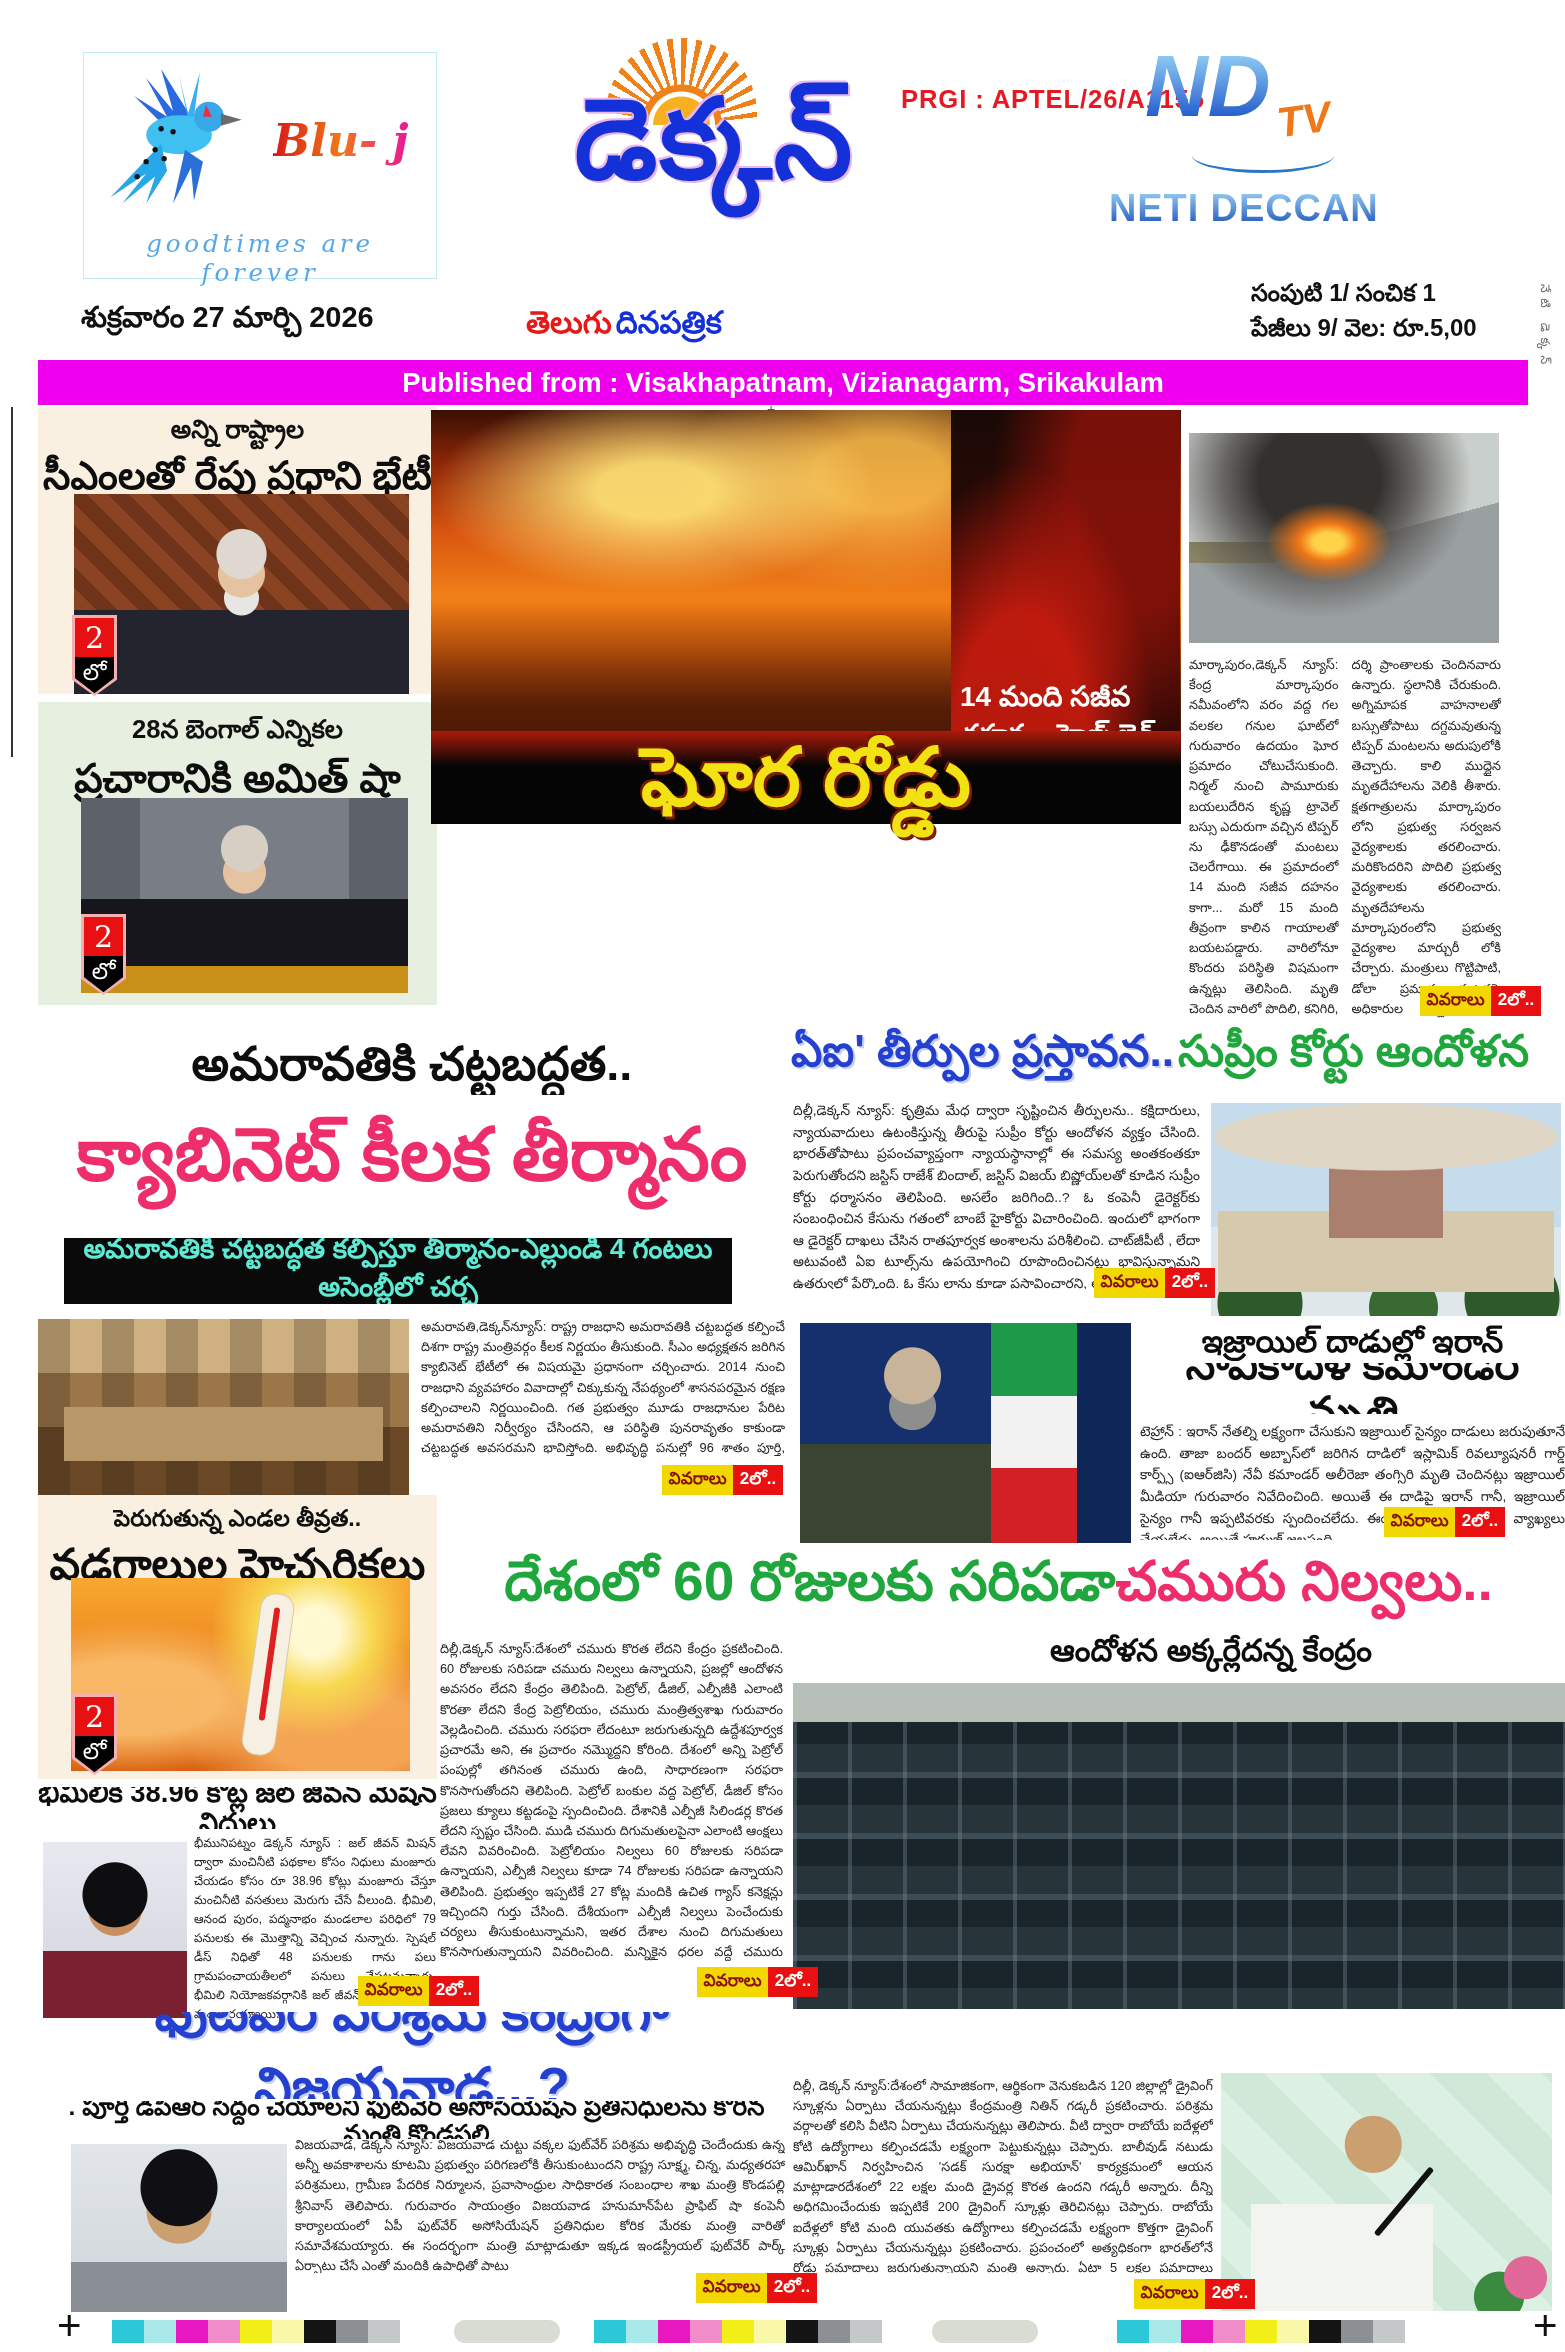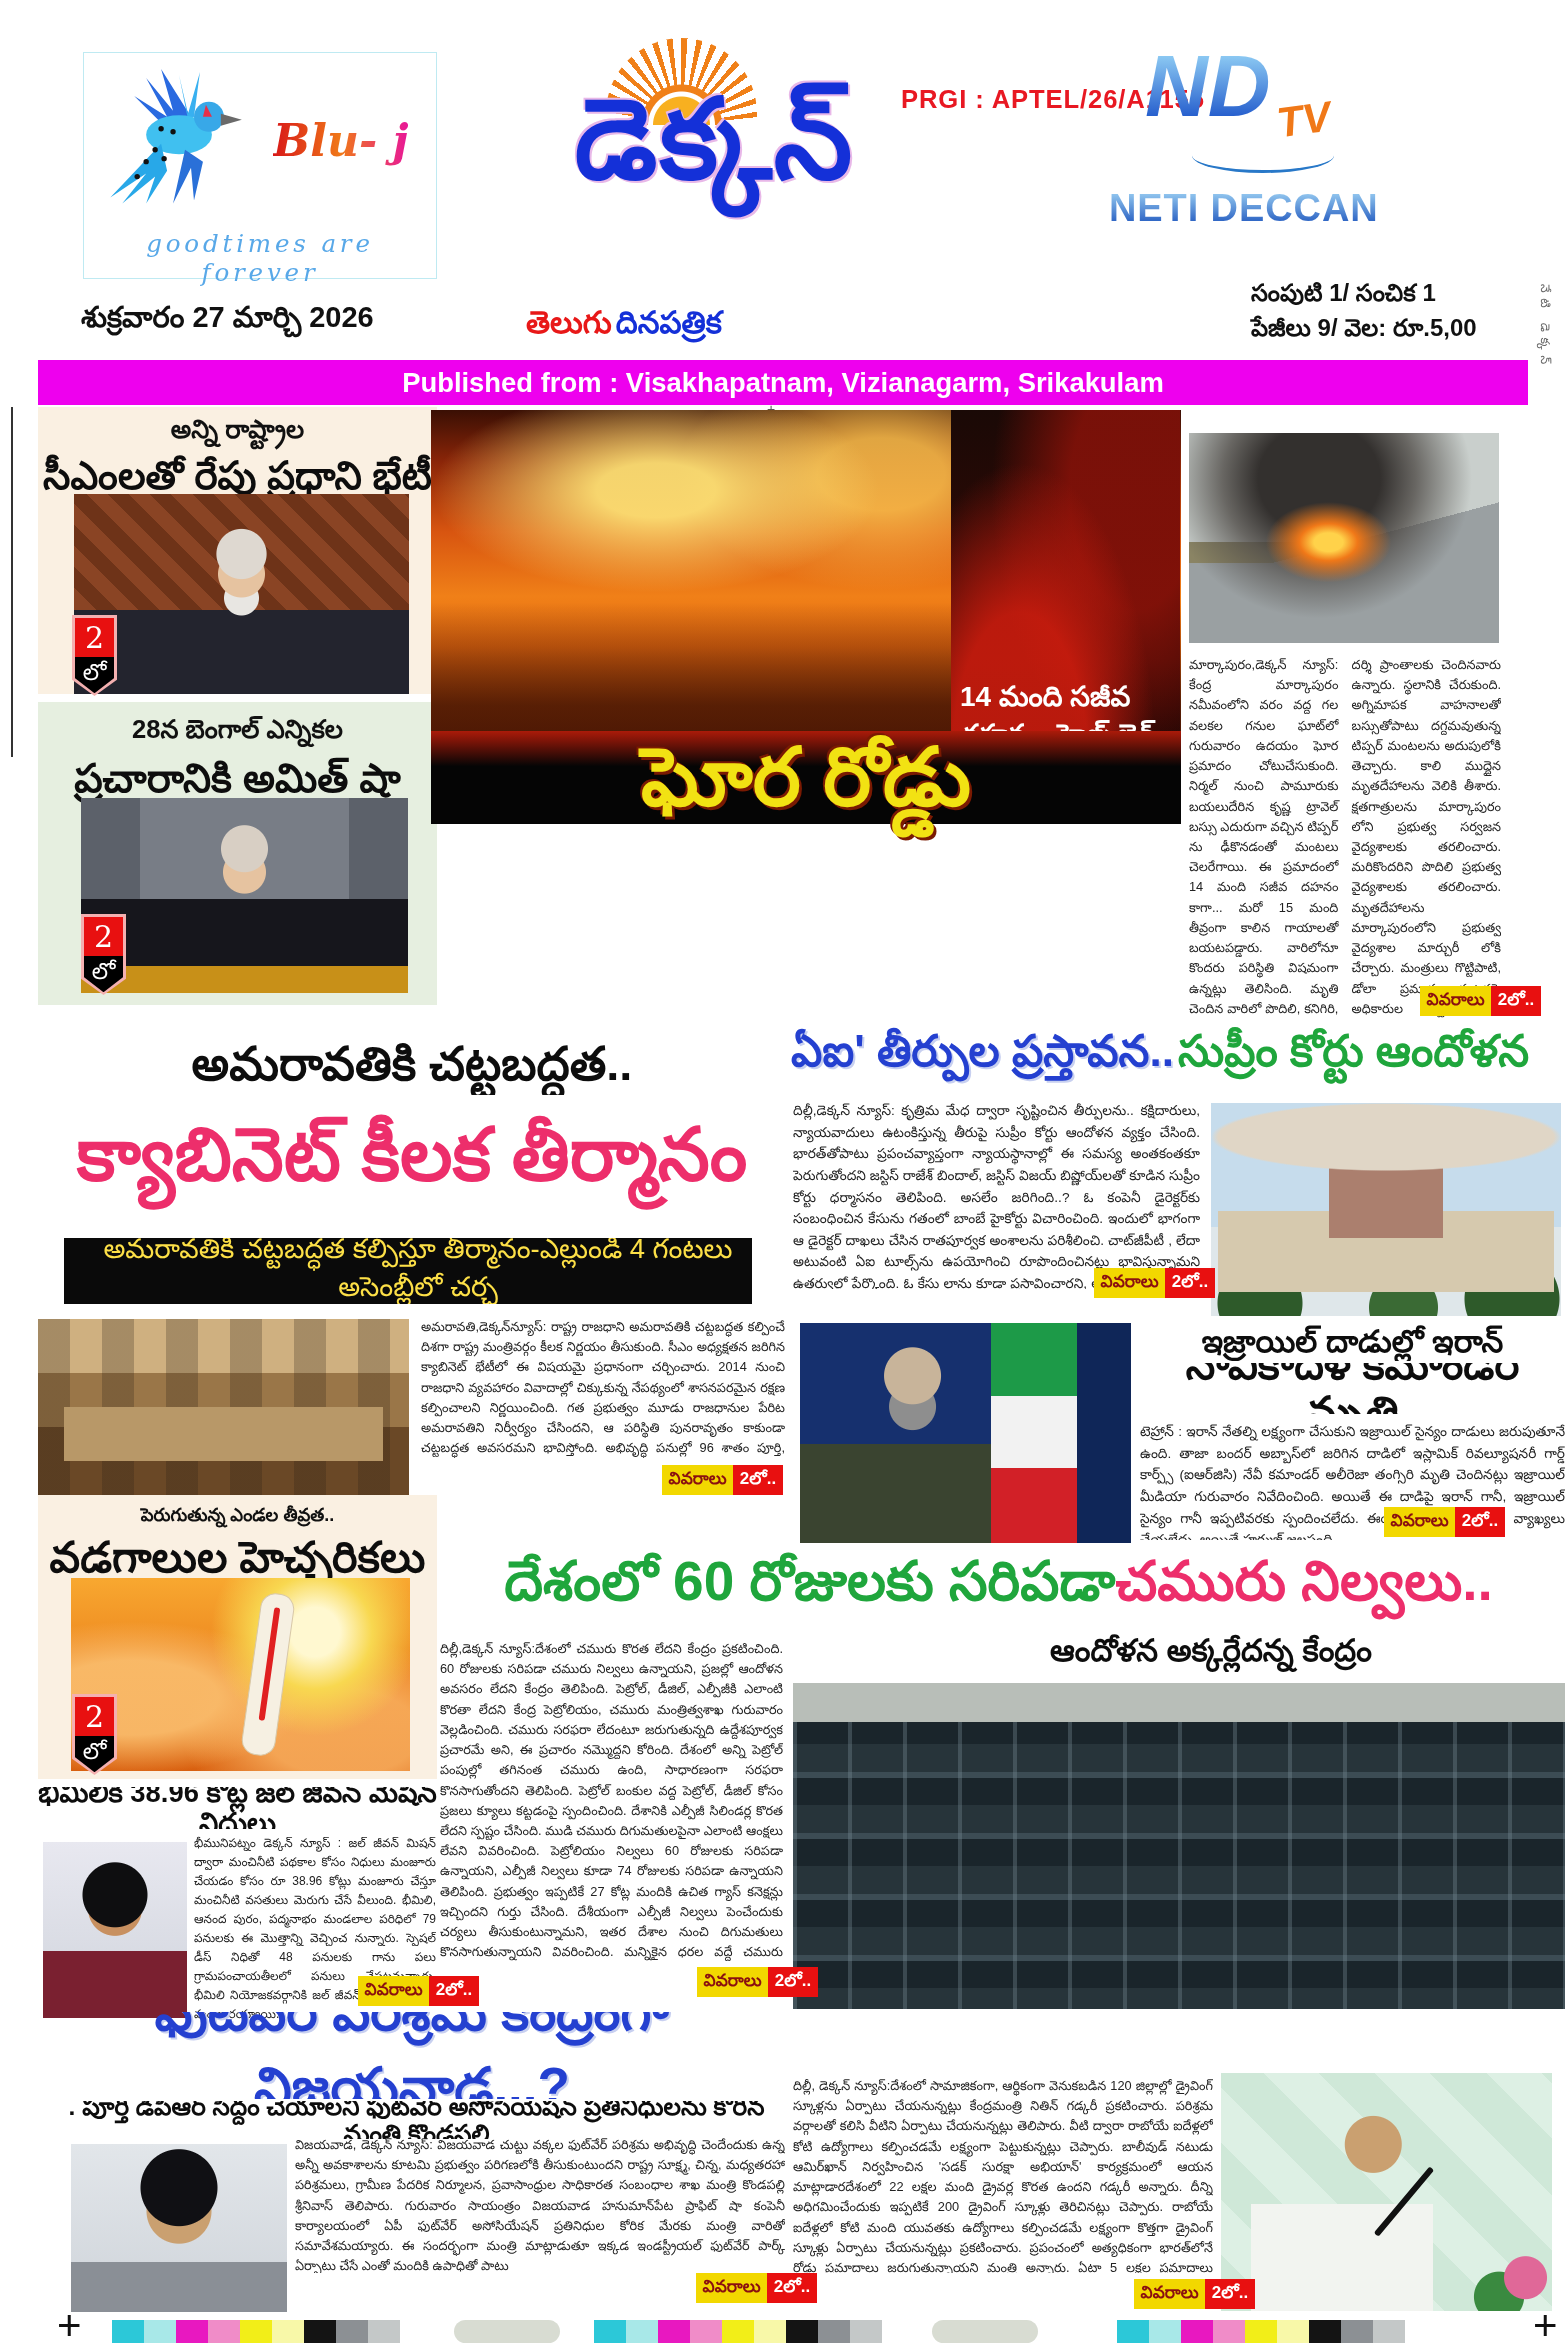--- a/index.html
+++ b/index.html
@@ -32,21 +32,21 @@
   .sun{background:
       radial-gradient(circle at 50% 100%, #f8b020 0 28px, #fff 29px 33px, #f08018 34px 40px, rgba(0,0,0,0) 41px),
       repeating-conic-gradient(from -90deg at 50% 100%, #f08018 0 4deg, rgba(0,0,0,0) 4deg 10deg);
       border-radius:142px 142px 0 0;}
   .vert-cap{writing-mode:vertical-rl;font-size:12.3px;color:#666;letter-spacing:5.7px;}
 
   
   .kick{font-weight:bold;color:#111;}
   .head{font-weight:bold;color:#0d0d0d;line-height:1.1;}
   .body-txt{color:#222;line-height:1.58;}
-  .blackbar{background:#0a0a0a;color:#fde047;font-weight:normal;padding-left:20px;}
+  .blackbar{background:#0a0a0a;color:#5eead4;font-weight:bold;}
   .pinkhead{color:#ed2e6b;font-weight:bold;}
   .greenhead{color:#1fa63c;font-weight:bold;}
   .bluehead{color:#2440d0;font-weight:bold;text-shadow:1.9px 1.9px 0 #c8d0f0;}
   .cols2{column-count:2;column-gap:13.2px;}
 
   
   .fire-band{background:
       linear-gradient(180deg, rgba(200,30,10,.85), rgba(0,0,0,0) 38%),
       #050505;}
   .ghora{font-weight:bold;font-size:81px;color:#f2e213;
@@ -267,21 +267,21 @@
   <div class="abs ph ph-iran" style="left:800px;top:1323px;width:331px;height:220px;"></div>
   <div class="abs head ctr ovh" style="left:1140px;top:1323px;width:425px;height:38px;font-size:31px;">ఇజ్రాయిల్ దాడుల్లో ఇరాన్</div>
   <div class="abs head ctr ovh" style="left:1140px;top:1363px;width:425px;height:51px;font-size:42px;">నావికాదళ కమాండర్ మృతి</div>
   <div class="abs body-txt jus ovh" style="left:1140px;top:1421px;width:425px;height:119px;font-size:13.7px;">టెహ్రాన్ : ఇరాన్ నేతల్ని లక్ష్యంగా చేసుకుని ఇజ్రాయిల్ సైన్యం దాడులు జరుపుతూనే ఉంది. తాజా బందర్ అబ్బాస్‌లో జరిగిన దాడిలో ఇస్లామిక్ రివల్యూషనరీ గార్డ్ కార్ప్స్ (ఐఆర్‌జిసి) నేవీ కమాండర్ అలీరెజా తంగ్సిరి మృతి చెందినట్లు ఇజ్రాయిల్ మీడియా గురువారం నివేదించింది. అయితే ఈ దాడిపై ఇరాన్ గానీ, ఇజ్రాయిల్ సైన్యం గానీ ఇప్పటివరకు స్పందించలేదు. ఈయన మృతిపై ఎలాంటి వ్యాఖ్యలు చేయలేదు. అయితే హర్ముజ్ జలసంధి</div>
   <div class="abs det" style="left:1384px;top:1507px;">
     <span class="det-y">వివరాలు</span>
       <span class="det-r">2లో..</span>
   </div>
 
   <div class="abs" style="left:38px;top:1495px;width:399px;height:284px;background:#faf0e2;">
-    <div class="kick ctr" style="font-size:18px;margin-top:9.5px;">పెరుగుతున్న ఎండల తీవ్రత..</div>
+    <div class="kick ctr" style="font-size:23px;margin-top:9.5px;">పెరుగుతున్న ఎండల తీవ్రత..</div>
     <div class="head ctr ovh" style="font-size:43px;margin-top:1.9px;height:53px;">వడగాలుల హెచ్చరికలు</div>
     <div class="abs ph ph-sun" style="left:33px;top:83px;width:339px;height:193px;">
       <div class="thermo abs" style="left:180px;top:15px;">
           <div class="thermo-line"></div>
         </div>
     </div>
   </div>
   <div class="abs b2" style="left:72px;top:1694px;">
     <div class="b2-in">
         <div class="b2-top">2</div>

